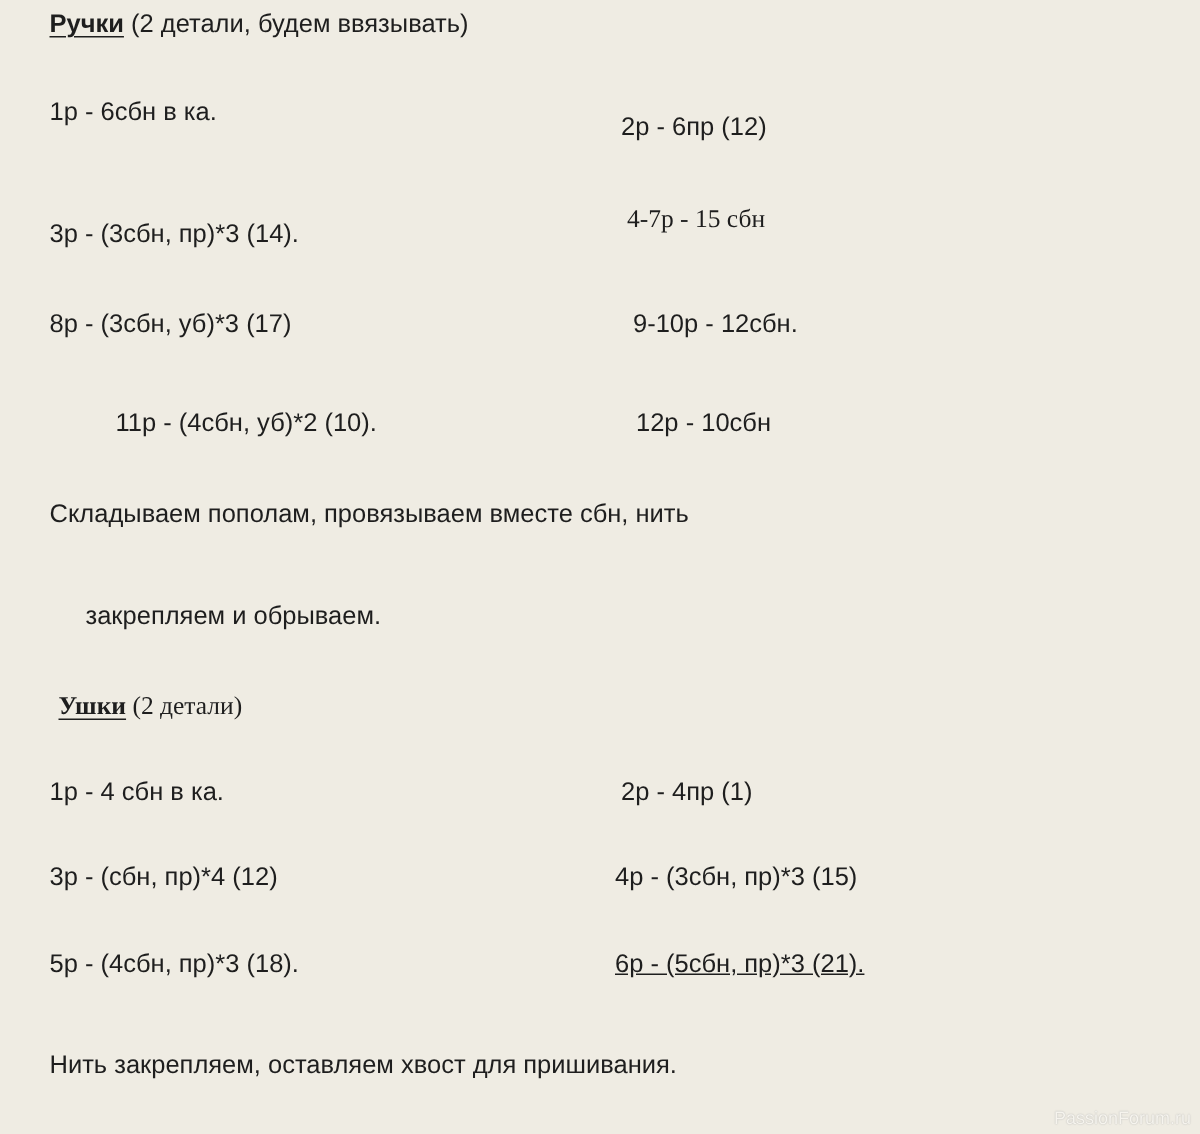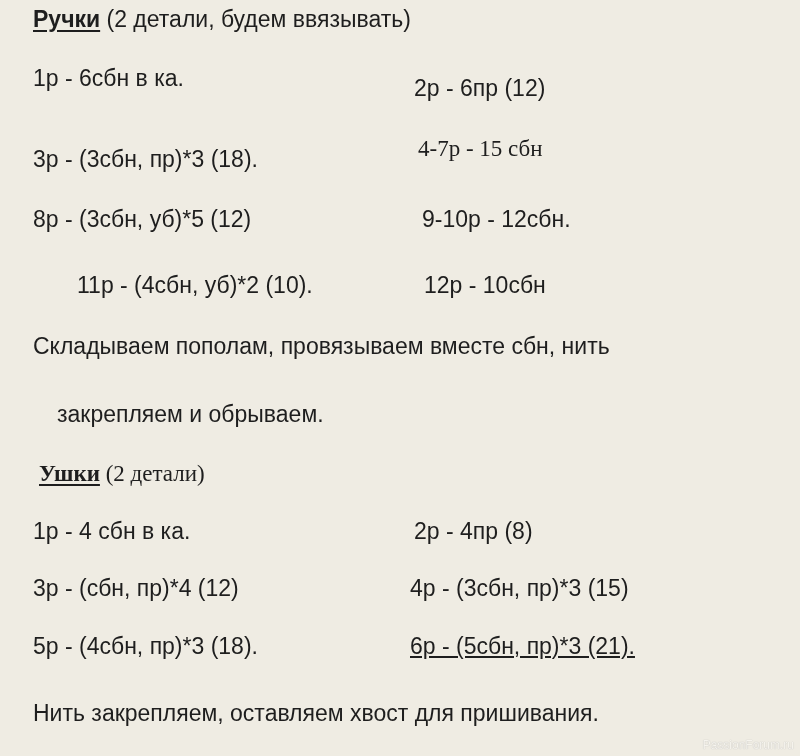--- a/index.html
+++ b/index.html
@@ -3,44 +3,44 @@
 <meta charset="utf-8">
 <style>
   html, body { margin:0; padding:0; }
   body {
     width:800px; height:756px; overflow:hidden;
     background:#efece3;
     font-family:"Liberation Sans", sans-serif;
     color:#1e1e1e;
     position:relative;
   }
-  .line { position:absolute; font-size:23px; white-space:nowrap; }
+  .line { position:absolute; font-size:17px; white-space:nowrap; }
   .head b { font-weight:bold; text-decoration:underline; text-underline-offset:3px; }
   .wm { position:absolute; right:6px; bottom:4px; font-size:12px; color:#f6f4ee;
         text-shadow:0 0 1px #aaa; }
 </style>
 </head>
 <body>
 
 <div class="line head" style="left:33px;top:6px;"><b>Ручки</b> <span>(2 детали, будем ввязывать)</span></div>
 
 <div class="line" style="left:33px;top:65px;">1р - 6сбн в ка.</div>
 <div class="line" style="left:414px;top:75px;">2р - 6пр (12)</div>
-<div class="line" style="left:33px;top:146px;">3р - (3сбн, пр)*3 (18).</div>
+<div class="line" style="left:33px;top:146px;">3р - (3сбн, пр)*3 (14).</div>
 <div class="line" style="left:418px;top:136px;font-family:Liberation Serif, serif;">4-7р - 15 сбн</div>
-<div class="line" style="left:33px;top:206px;">8р - (3сбн, уб)*5 (12)</div>
+<div class="line" style="left:33px;top:206px;">8р - (3сбн, уб)*3 (17)</div>
 <div class="line" style="left:422px;top:206px;">9-10р - 12сбн.</div>
 <div class="line" style="left:33px;top:272px;margin-left:44px;">11р - (4сбн, уб)*2 (10).</div>
 <div class="line" style="left:424px;top:272px;text-align:right;">12р - 10сбн</div>
 <div class="line" style="left:33px;top:333px;">Складываем пополам, провязываем вместе сбн, нить</div>
 <div class="line" style="left:33px;top:401px;margin-left:24px;">закрепляем и обрываем.</div>
 
 <div class="line head" style="left:39px;top:461px;font-family:Liberation Serif, serif;"><b>Ушки</b> <span>(2 детали)</span></div>
 
 <div class="line" style="left:33px;top:518px;">1р - 4 сбн в ка.</div>
-<div class="line" style="left:414px;top:518px;">2р - 4пр (8)</div>
+<div class="line" style="left:414px;top:518px;">2р - 4пр (1)</div>
 <div class="line" style="left:33px;top:575px;">3р - (сбн, пр)*4 (12)</div>
 <div class="line" style="left:410px;top:575px;">4р - (3сбн, пр)*3 (15)</div>
 <div class="line" style="left:33px;top:633px;">5р - (4сбн, пр)*3 (18).</div>
 <div class="line" style="left:410px;top:633px;text-decoration:underline;">6р - (5сбн, пр)*3 (21).</div>
 <div class="line" style="left:33px;top:700px;">Нить закрепляем, оставляем хвост для пришивания.</div>
 
 <div class="wm">PassionForum.ru</div>
 
 </body></html>

